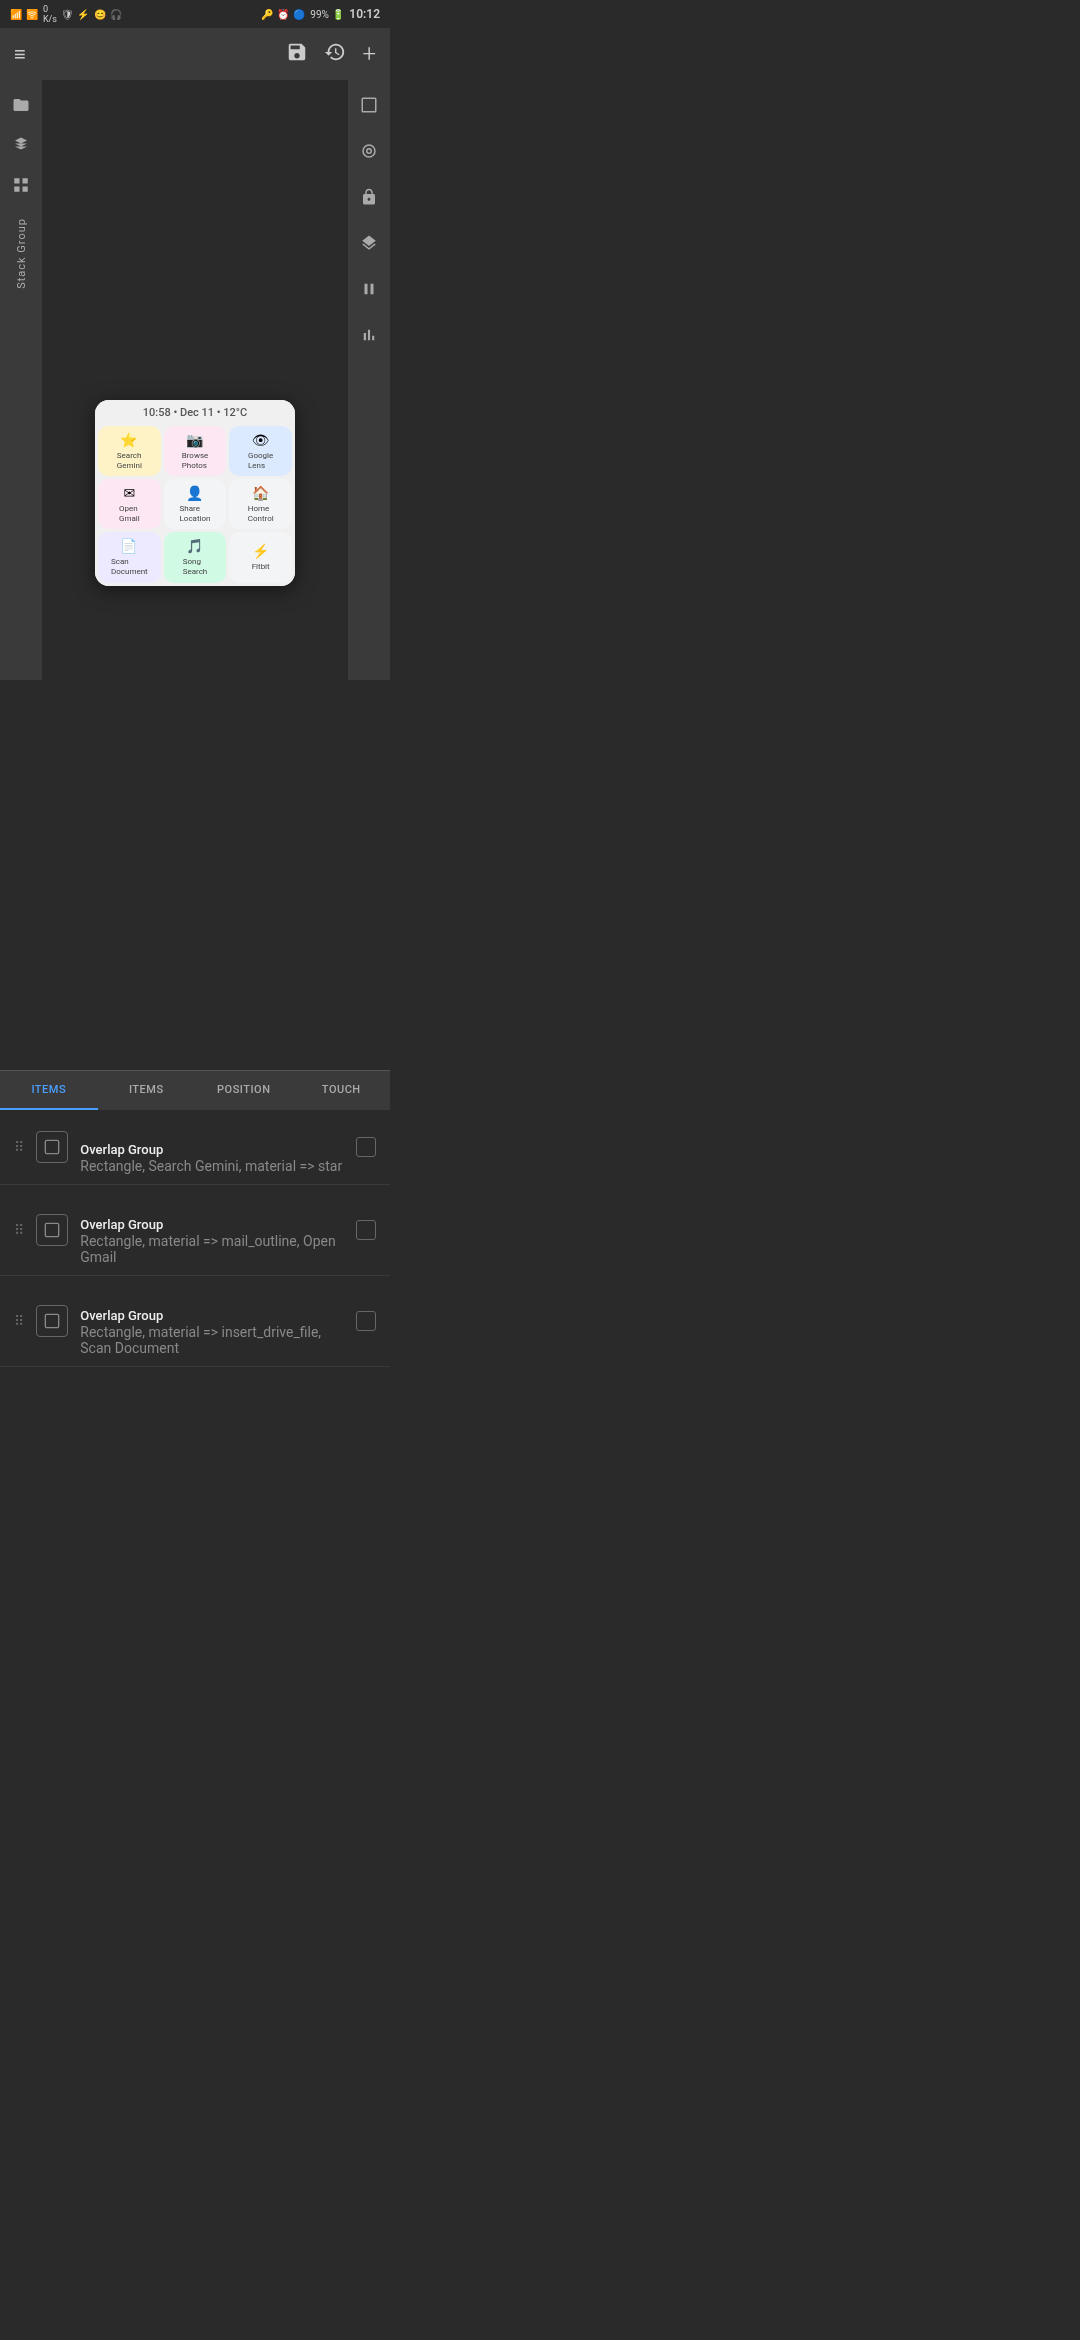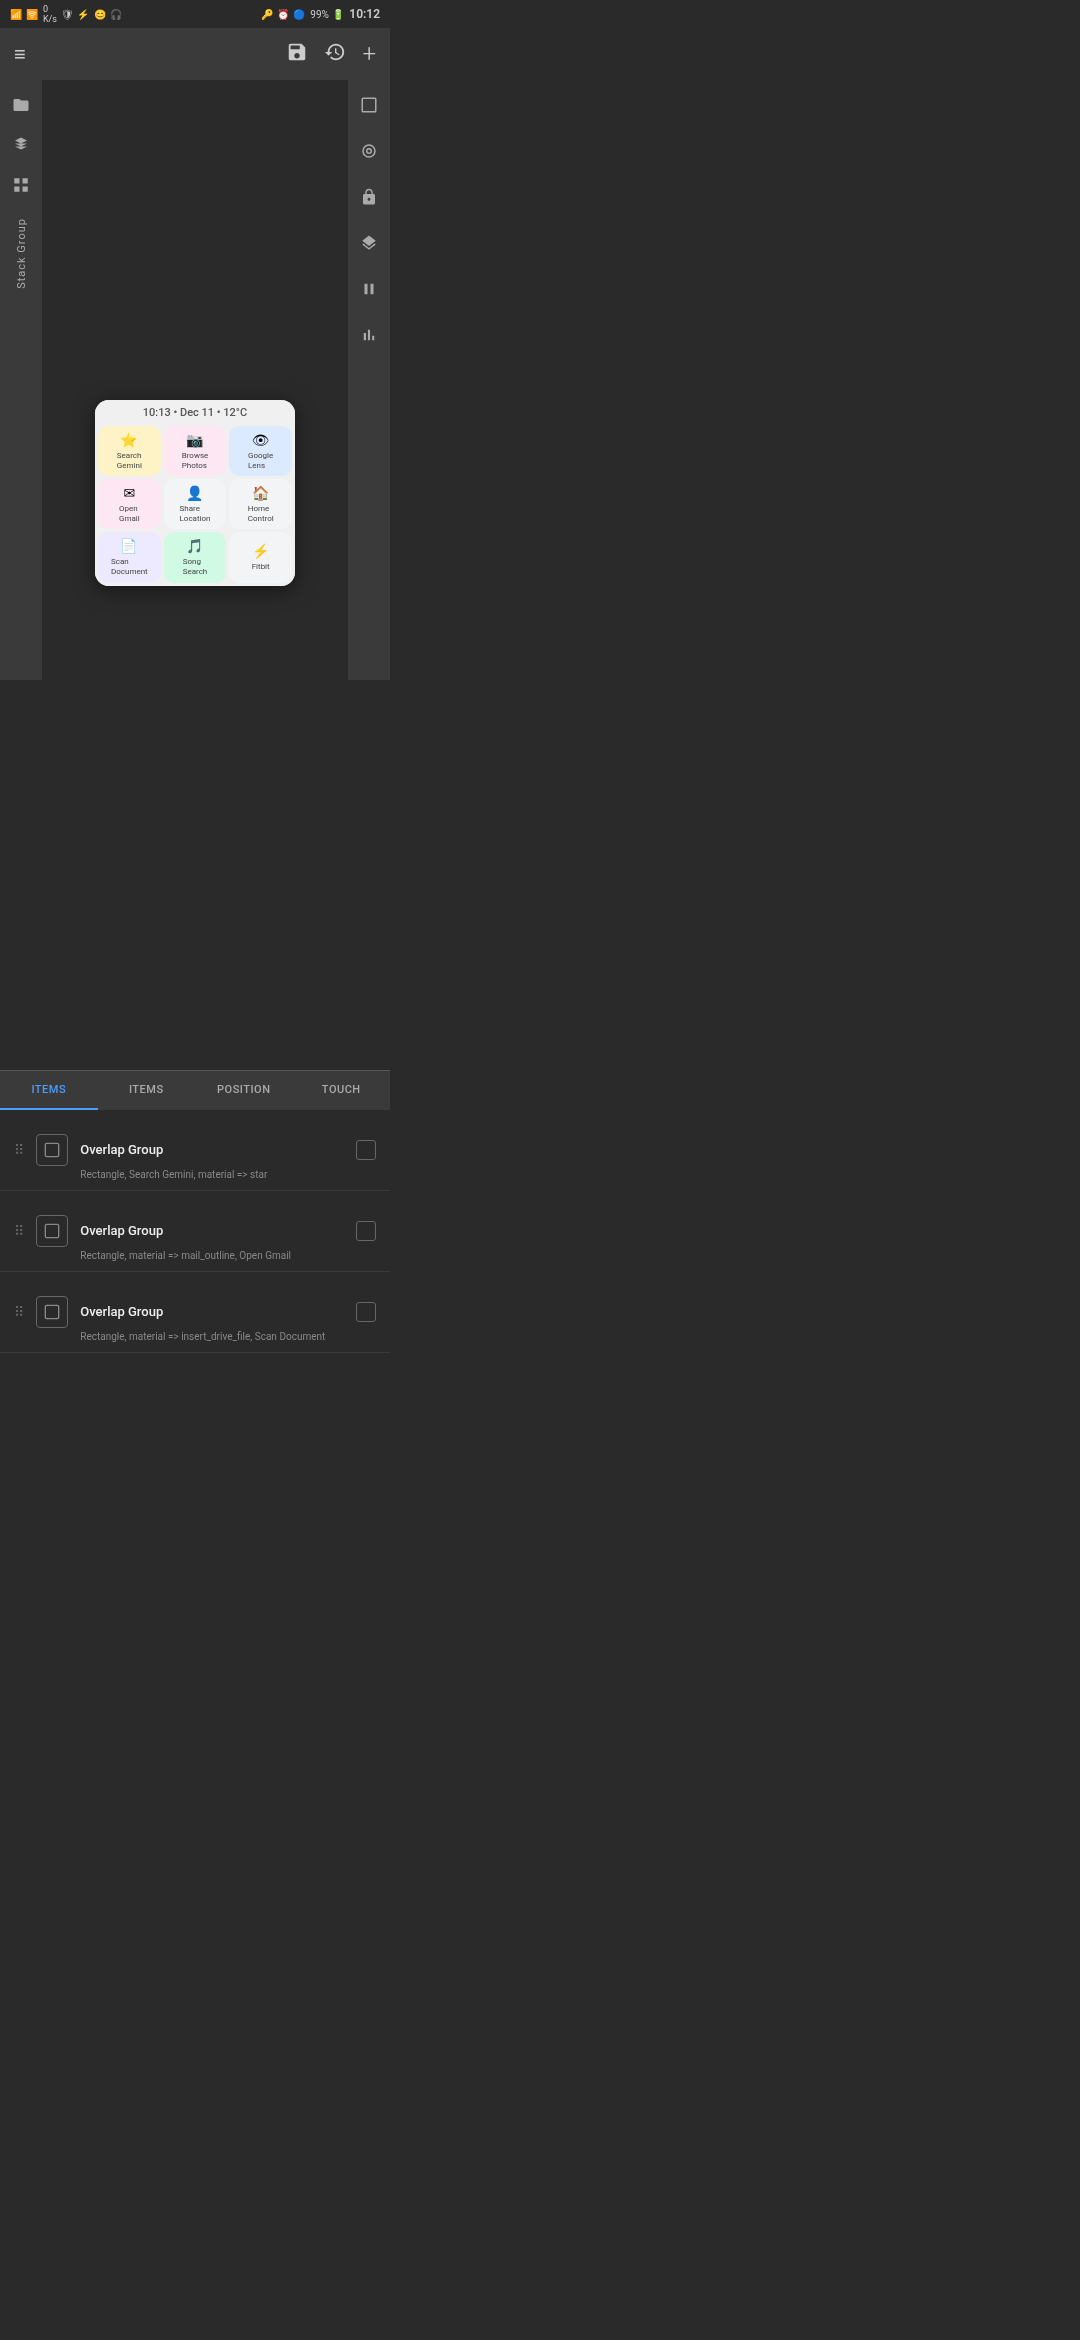--- a/index.html
+++ b/index.html
@@ -238,23 +238,23 @@
     .list-text {
       flex: 1;
     }
     .list-title {
       font-size: 13px;
       color: #eee;
       font-weight: 500;
       margin-top: 22px;
     }
     .list-subtitle {
-      font-size: 10px;
+      font-size: 14px;
       color: #888;
-      margin-top: 12px;
+      margin-top: 1px;
     }
     .list-checkbox {
       width: 20px;
       height: 20px;
       border: 1.5px solid #666;
       border-radius: 3px;
     }
   </style>
 </head>
 <body>
@@ -315,21 +315,21 @@
       <svg width="18" height="18" viewBox="0 0 24 24" fill="#aaa">
           <path d="M3 3h7v7H3zm0 11h7v7H3zm11-11h7v7h-7zm0 11h7v7h-7z"></path>
         </svg>
     </div>
     <div class="stack-label">Stack Group</div>
   </div>
 
   <div class="canvas-content">
 
     <div class="widget-card">
-      <div class="widget-header">10:13 • Dec 11 • 12°C</div>
+      <div class="widget-header">10:58 • Dec 11 • 12°C</div>
       <div class="widget-grid">
 
         <div class="widget-item yellow">
           <span class="widget-item-icon">⭐</span>
           <span class="widget-item-label">Search<br>Gemini</span>
         </div>
         <div class="widget-item pink">
           <span class="widget-item-icon">📷</span>
           <span class="widget-item-label">Browse<br>Photos</span>
         </div>

